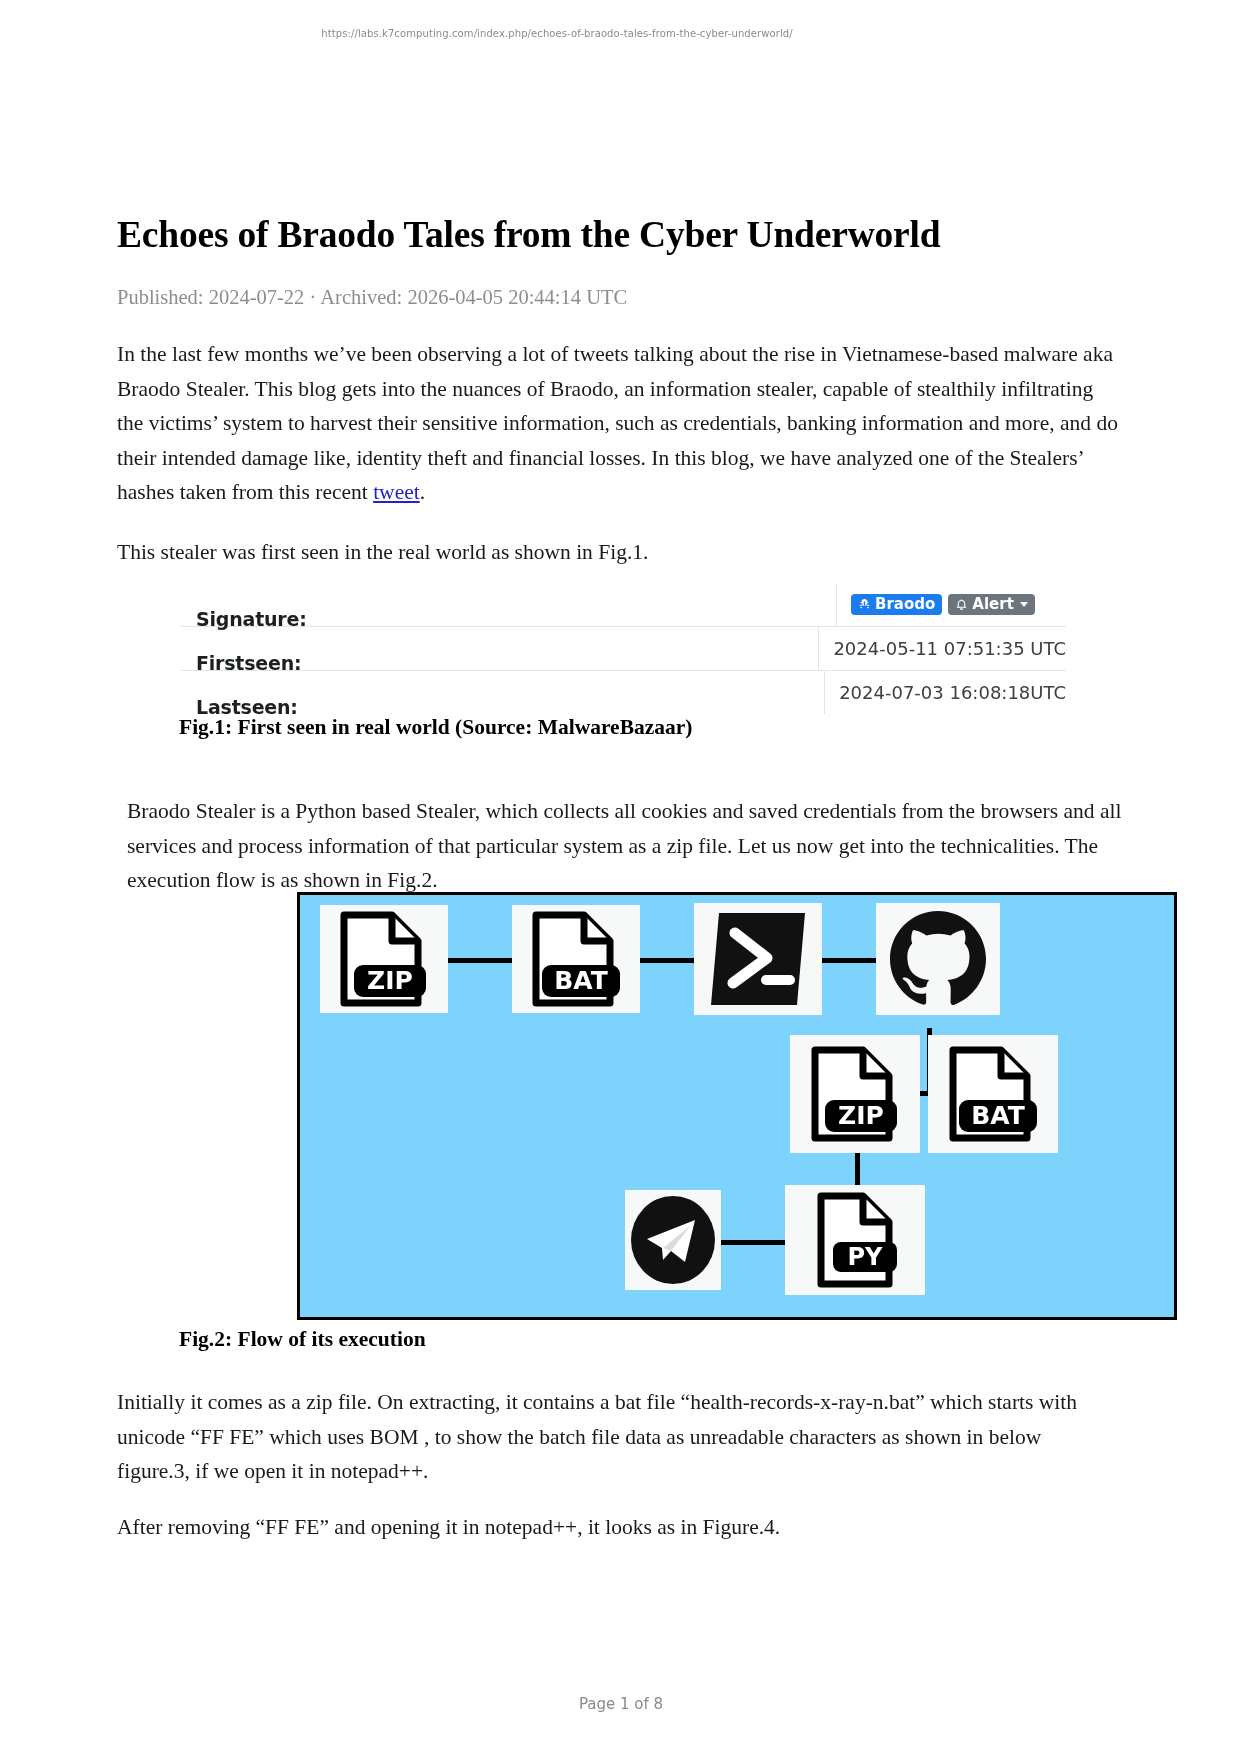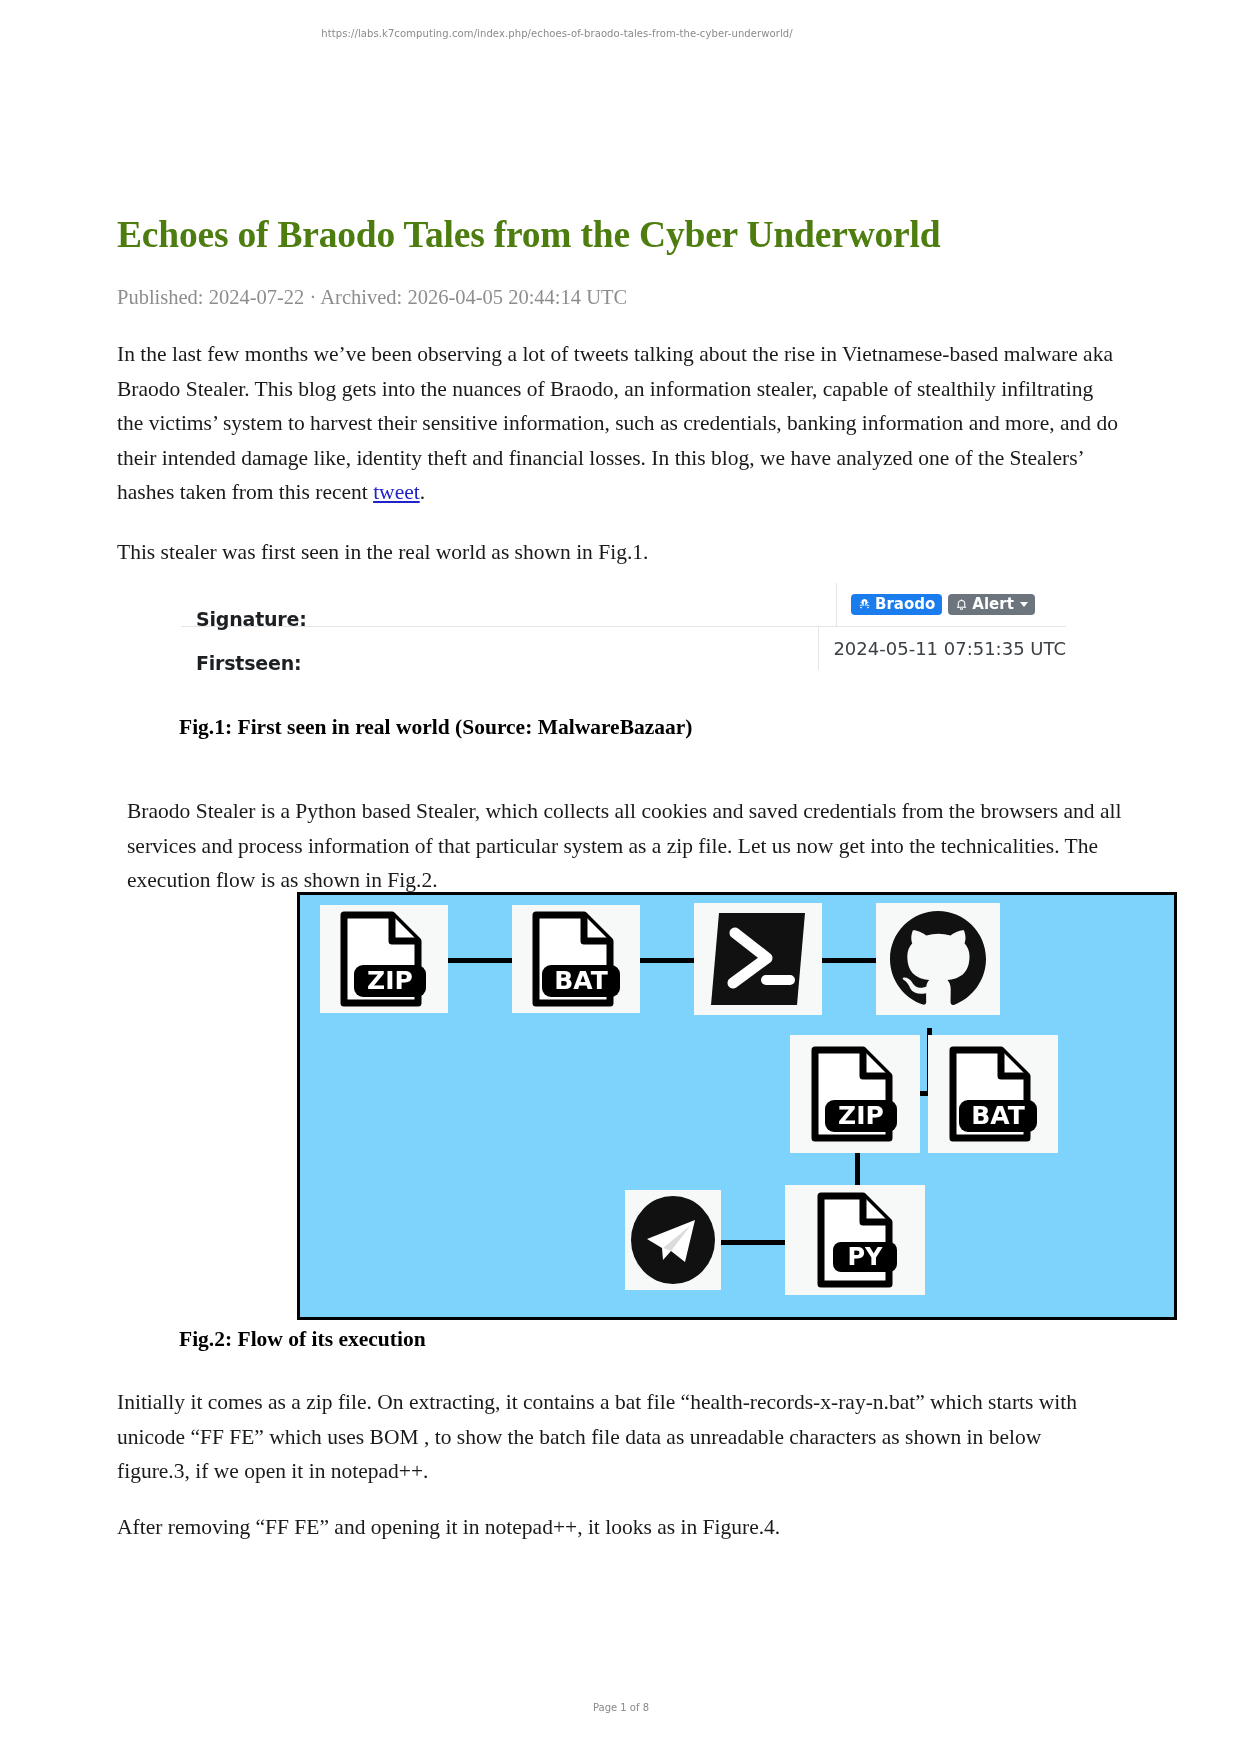--- a/index.html
+++ b/index.html
@@ -50,21 +50,21 @@
     padding: 0;
     position: absolute;
     top: 213px;
     left: 0;
     width: 1008px;
     font-family: "Liberation Serif", serif;
     font-weight: bold;
     font-size: 37.5px;
     line-height: 44px;
     letter-spacing: -0.2px;
-    color: #4d7c0f;
+    color: #000000;
   }
 
   .meta-line {
     position: absolute;
     top: 286px;
     left: 0;
     font-family: "Liberation Serif", serif;
     font-size: 20.5px;
     color: #8d8d8d;
     white-space: nowrap;
@@ -199,21 +199,21 @@
   .conn.v { width: 5px; }
 
   
   .page-footer {
     position: absolute;
     bottom: 43px;
     left: 0;
     width: 1242px;
     text-align: center;
     font-family: "DejaVu Sans", sans-serif;
-    font-size: 10px;
+    font-size: 15px;
     color: #8a8a8a;
   }
 </style>
 </head>
 <body>
 
 <div class="page">
 
   <div class="archive-url">https://labs.k7computing.com/index.php/echoes-of-braodo-tales-from-the-cyber-underworld/</div>
 
@@ -259,20 +259,24 @@
             </span>
           </div>
         </div>
       </div>
 
       <div class="mb-row">
         <div class="mb-label">Firstseen:</div>
         <div class="mb-value">2024-05-11 07:51:35 UTC</div>
       </div>
 
+      <div class="mb-row">
+        <div class="mb-label">Lastseen:</div>
+        <div class="mb-value">2024-07-03 16:08:18UTC</div>
+      </div>
 
     </div>
 
     <div class="caption caption-fig1">Fig.1: First seen in real world  (Source:  MalwareBazaar)</div>
 
     <p class="body-text p3">Braodo Stealer is a Python based Stealer, which collects all cookies and saved credentials from the browsers and all services and process information of that particular system as a zip file. Let us now get into the technicalities. The execution flow is as shown in Fig.2.</p>
 
     <div class="fig2">
 
       <div class="conn h" style="left:148px; top:63px; width:64px;"></div>

